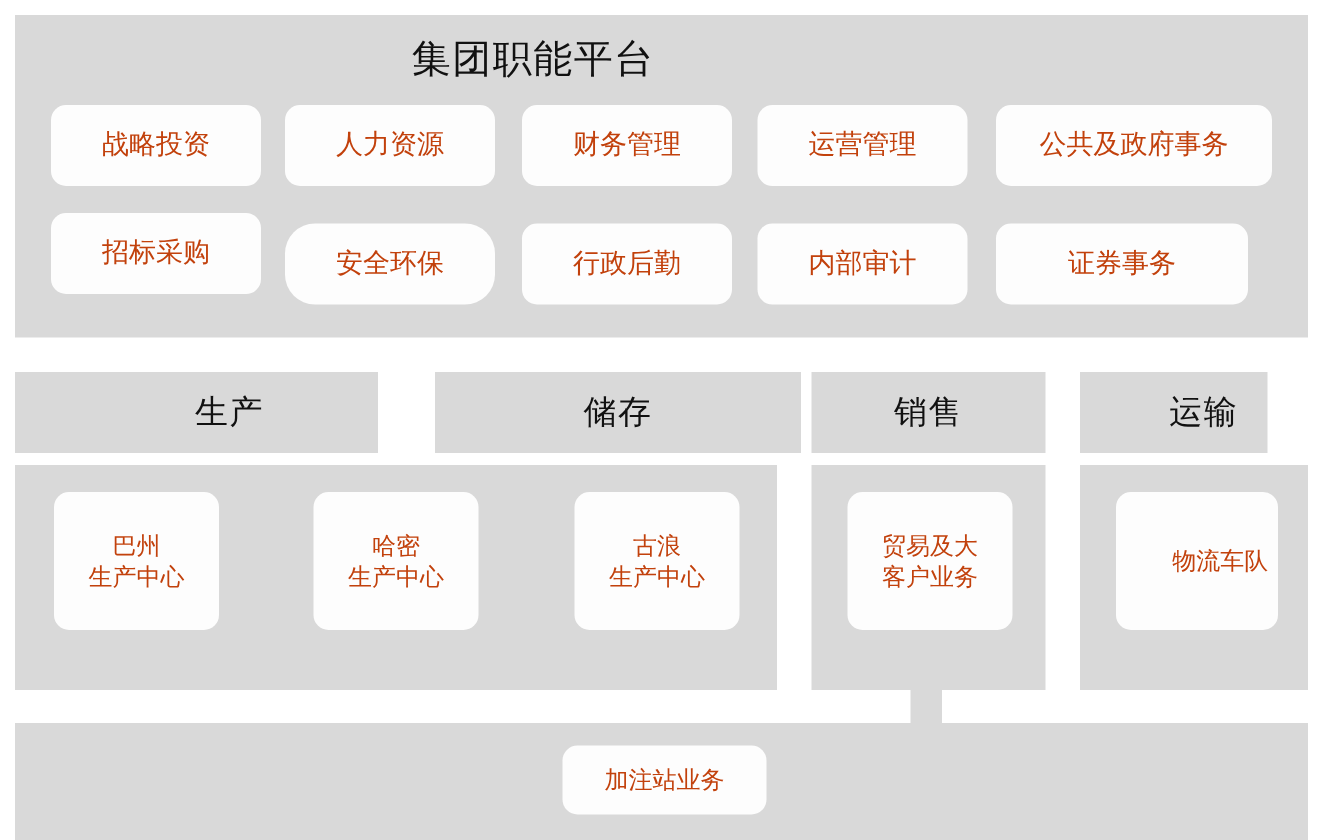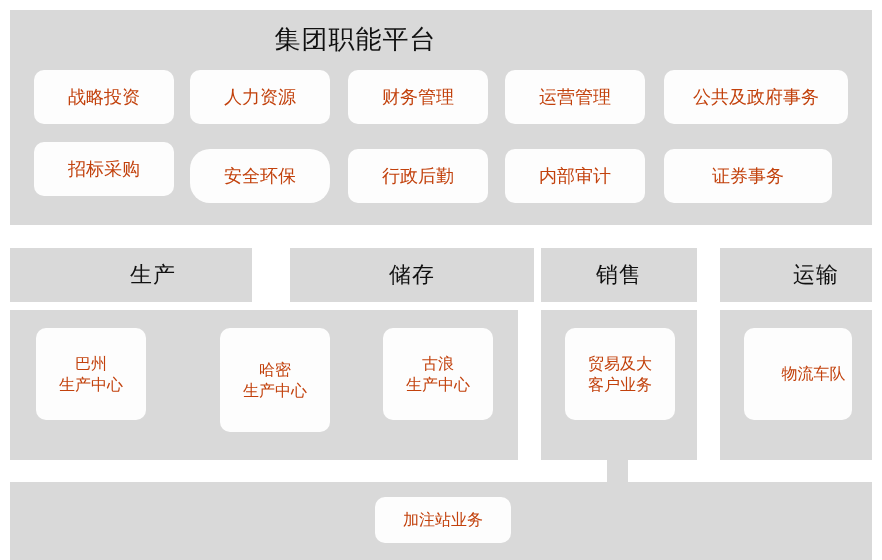--- a/index.html
+++ b/index.html
@@ -123,29 +123,29 @@
 
   <div class="card platform-card" style="left:34px;  top:142px; width:140px;">招标采购</div>
   <div class="card platform-card" style="left:190px; top:149px; width:140px;border-radius:20px;">安全环保</div>
   <div class="card platform-card" style="left:348px; top:149px; width:140px;">行政后勤</div>
   <div class="card platform-card" style="left:505px; top:149px; width:140px;">内部审计</div>
   <div class="card platform-card" style="left:664px; top:149px; width:168px;">证券事务</div>
 
   <div class="segment-header" style="left:10px;  top:248px; width:242px; height:54px;padding-left:44px;">生产</div>
   <div class="segment-header" style="left:274px; top:248px; width:244px; height:54px;margin-left:16px;">储存</div>
   <div class="segment-header" style="left:541px; top:248px; width:156px; height:54px;">销售</div>
-  <div class="segment-header" style="left:720px; top:248px; width:152px; height:54px;padding-left:40px;">运输</div>
+  <div class="segment-header" style="left:720px; top:248px; width:125px; height:54px;padding-left:40px;">运输</div>
 
   <div class="segment-body" style="left:10px;  top:310px; width:508px; height:150px;"></div>
   <div class="segment-body" style="left:541px; top:310px; width:156px; height:150px;"></div>
   <div class="segment-body" style="left:720px; top:310px; width:152px; height:150px;"></div>
 
   <div class="card unit-card" style="left:36px;  top:328px; width:110px; height:92px;">巴州
 生产中心</div>
-  <div class="card unit-card" style="left:220px; top:328px; width:110px; height:104px;">哈密
+  <div class="card unit-card" style="left:209px; top:328px; width:110px; height:92px;">哈密
 生产中心</div>
   <div class="card unit-card" style="left:383px; top:328px; width:110px; height:92px;">古浪
 生产中心</div>
   <div class="card unit-card" style="left:565px; top:328px; width:110px; height:92px;">贸易及大
 客户业务</div>
   <div class="card unit-card" style="left:744px; top:328px; width:108px; height:92px;padding-left:31px;">物流车队</div>
 
   <div id="sales-connector"></div>
 
   <div class="panel" id="bottom-panel"></div>

